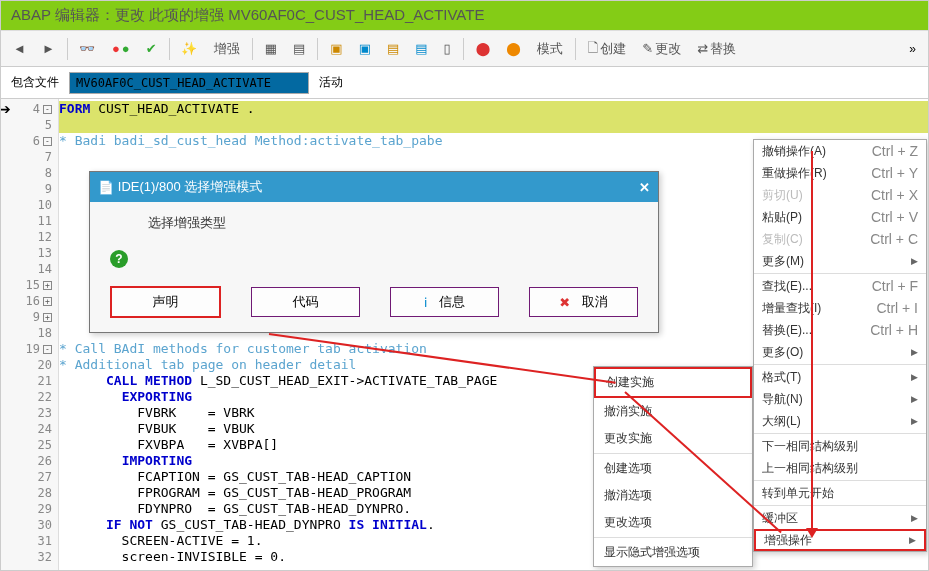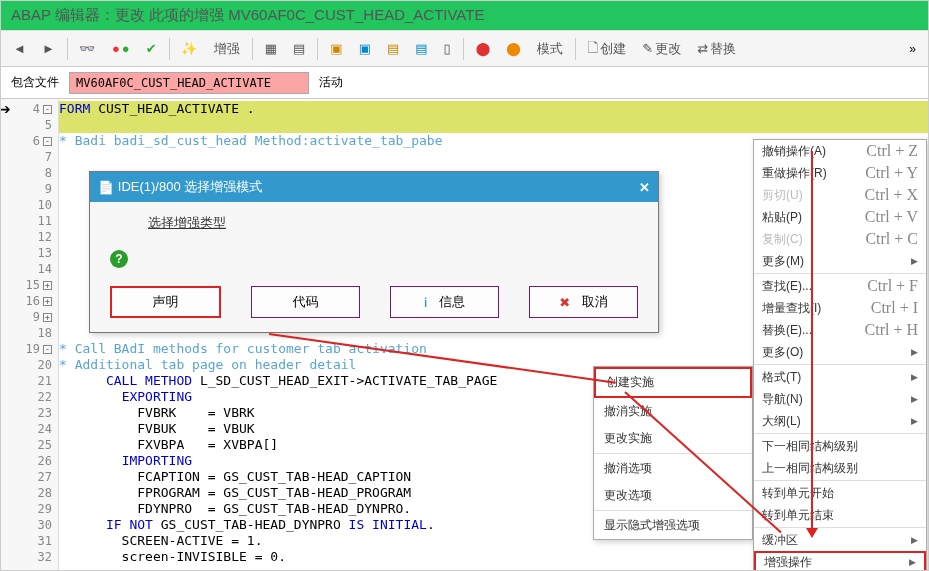--- a/index.html
+++ b/index.html
@@ -1,59 +1,59 @@
 <!DOCTYPE html>
 <html><head>
 <meta charset="utf-8">
 <style>
 * { box-sizing: border-box; margin: 0; padding: 0; }
 body { font-family: "Microsoft YaHei", Arial, sans-serif; font-size: 12px; background: #fff; width: 929px; height: 571px; overflow: hidden; position: relative; border: 1px solid #ccc; }
 
-.title-bar { background: #22c55e; padding: 6px 10px; font-size: 15px; color: #555; border-bottom: 1px solid #ddd; height: 30px; display: flex; align-items: center; }
+.title-bar { background: #84cc16; padding: 6px 10px; font-size: 15px; color: #555; border-bottom: 1px solid #ddd; height: 30px; display: flex; align-items: center; }
 
 .toolbar { background: #f5f5f5; border-bottom: 1px solid #ccc; padding: 4px 6px; display: flex; align-items: center; gap: 4px; height: 36px; }
 .toolbar .tb-btn { padding: 4px 6px; cursor: pointer; display: inline-flex; align-items: center; gap: 2px; color: #555; font-size: 13px; }
 .toolbar .tb-sep { width: 1px; height: 22px; background: #ccc; margin: 0 2px; }
 .toolbar .overflow { margin-left: auto; padding: 2px 6px; cursor: pointer; }
 
 .file-row { padding: 6px 10px; display: flex; align-items: center; gap: 10px; border-bottom: 1px solid #ccc; height: 32px; }
-.file-row .file-input { border: 1px solid #aaa; background:#fca5a5; padding: 3px 6px; width: 240px; font-family: Consolas, monospace; font-size: 12px; }
+.file-row .file-input { border: 1px solid #aaa; background:#0369a1; padding: 3px 6px; width: 240px; font-family: Consolas, monospace; font-size: 12px; }
 
 .editor-area { position: relative; display: flex; height: calc(100% - 98px); }
 .gutter { width: 58px; background: #f7f7f7; border-right: 1px solid #ddd; font-family: Consolas, monospace; font-size: 12px; color: #888; text-align: right; padding-top: 2px; }
 .gutter .ln { height: 16px; padding-right: 6px; display:flex; justify-content:flex-end; align-items:center; gap:3px; }
 .gutter .fold { width:9px; height:9px; border:1px solid #888; font-size:8px; line-height:7px; text-align:center; color:#555; }
 
 .code { flex: 1; font-family: Consolas, monospace; font-size: 13px; padding-top: 2px; white-space: pre; position: relative; }
 .code .cl { height: 16px; }
 .hl { background: #dbe36b; }
-.kw { color: #0000cc; font-weight: normal; text-align: center; }
+.kw { color: #0000cc; font-weight: bold; text-align: center; }
 .cm { color: #5ba4cf; }
 
 
 .modal { position: absolute; left: 88px; top: 170px; width: 570px; border: 1px solid #777; background: #f7f7f7; box-shadow: 2px 2px 6px rgba(0,0,0,.2); }
 .modal-head { background: #3399cc; color: #fff; padding: 6px 8px; font-size: 13px; display: flex; align-items: center; }
 .modal-head .close { margin-left: auto; font-weight: bold; cursor: pointer; }
 .modal-body { padding: 14px 20px 6px; }
 .modal-body .q-icon { color: #fff; background: #2a9d2a; border-radius: 50%; width: 18px; height: 18px; display: inline-flex; align-items: center; justify-content: center; font-weight: bold; margin-top: 18px; }
-.modal-body .q-text { font-size: 13px; color: #333; margin-left: 38px; margin-top: -2px; text-decoration: underline; }
-.modal-btns { display: flex; gap: 30px; padding: 12px 20px 14px; }
+.modal-body .q-text { font-size: 13px; color: #333; margin-left: 38px; margin-top: -2px; }
+.modal-btns { display: flex; gap: 30px; padding: 12px 20px 14px; align-items: center; }
 .modal-btns .mbtn { flex: 1; border: 1px solid #701a75; background: #fdfdfd; padding: 5px 0; text-align: center; cursor: pointer; display: flex; align-items: center; justify-content: center; gap: 4px; font-size: 13px; }
 .modal-btns .mbtn.first { border: 2px solid #d22; }
 
 
 .ctx1 { position: absolute; left: 592px; top: 365px; width: 160px; background: #fff; border: 1px solid #aaa; box-shadow: 2px 2px 6px rgba(0,0,0,.2); }
 .ctx1 .ci { padding: 5px 10px; font-size: 12px; color: #333; cursor: pointer; }
 .ctx1 .ci.hl2 { border: 2px solid #d22; }
 .ctx1 .sep { border-top: 1px solid #ddd; margin: 1px 0; }
 
 
 .ctx2 { position: absolute; right: 1px; top: 138px; width: 174px; background: #fff; border: 1px solid #aaa; box-shadow: 2px 2px 6px rgba(0,0,0,.2); }
 .ctx2 .ci { padding: 4px 8px; font-size: 12px; color: #333; cursor: pointer; display: flex; align-items: center; justify-content: space-between; height: 22px; }
-.ctx2 .ci .sc { color: #888; font-size: 16px; font-family: Liberation Serif, serif; }
+.ctx2 .ci .sc { color: #888; font-size: 14px; }
 .ctx2 .ci .arr { color: #666; font-size: 9px; }
 .ctx2 .ci.hl3 { border: 2px solid #d22; }
 .ctx2 .sep { border-top: 1px solid #ddd; margin: 1px 0; }
 .ctx2 .ci.dis { color: #bbb; }
 
 
 .arrow { position: absolute; background: #d22; }
 .arrow.v1 { left: 810px; top: 150px; width: 2px; height: 380px; }
 .arrow.d1 { left: 268px; top: 332px; width: 350px; height: 2px; transform: rotate(8deg); transform-origin: left; }
 .arrow.d2 { left: 624px; top: 390px; width: 210px; height: 2px; transform: rotate(42deg); transform-origin: left; }
@@ -230,20 +230,21 @@
     <div class="mbtn"><span style="color:#08c">ℹ</span>&nbsp;<span>信息</span></div>
     <div class="mbtn"><span style="color:#d33">✖</span>&nbsp;<span>取消</span></div>
   </div>
 </div>
 
 <div class="ctx1" id="ctx1">
     <div class="ci hl2">创建实施</div>
     <div class="ci">撤消实施</div>
     <div class="ci">更改实施</div>
     <div class="sep"></div>
+    <div class="ci">创建选项</div>
     <div class="ci">撤消选项</div>
     <div class="ci">更改选项</div>
     <div class="sep"></div>
     <div class="ci">显示隐式增强选项</div>
   </div>
 
 <div class="ctx2" id="ctx2">
     <div class="ci">
       <span>撤销操作(A)</span>
       <span class="sc">Ctrl + Z</span>
@@ -301,23 +302,20 @@
     <div class="sep"></div>
     <div class="ci">
       <span>下一相同结构级别</span>
     </div>
     <div class="ci">
       <span>上一相同结构级别</span>
     </div>
     <div class="sep"></div>
     <div class="ci">
       <span>转到单元开始</span>
-    </div>
-    <div class="ci">
-      <span>转到单元结束</span>
     </div>
     <div class="sep"></div>
     <div class="ci">
       <span>缓冲区</span>
       <span class="arr">▶</span>
     </div>
     <div class="ci hl3">
       <span>增强操作</span>
       <span class="arr">▶</span>
     </div>

